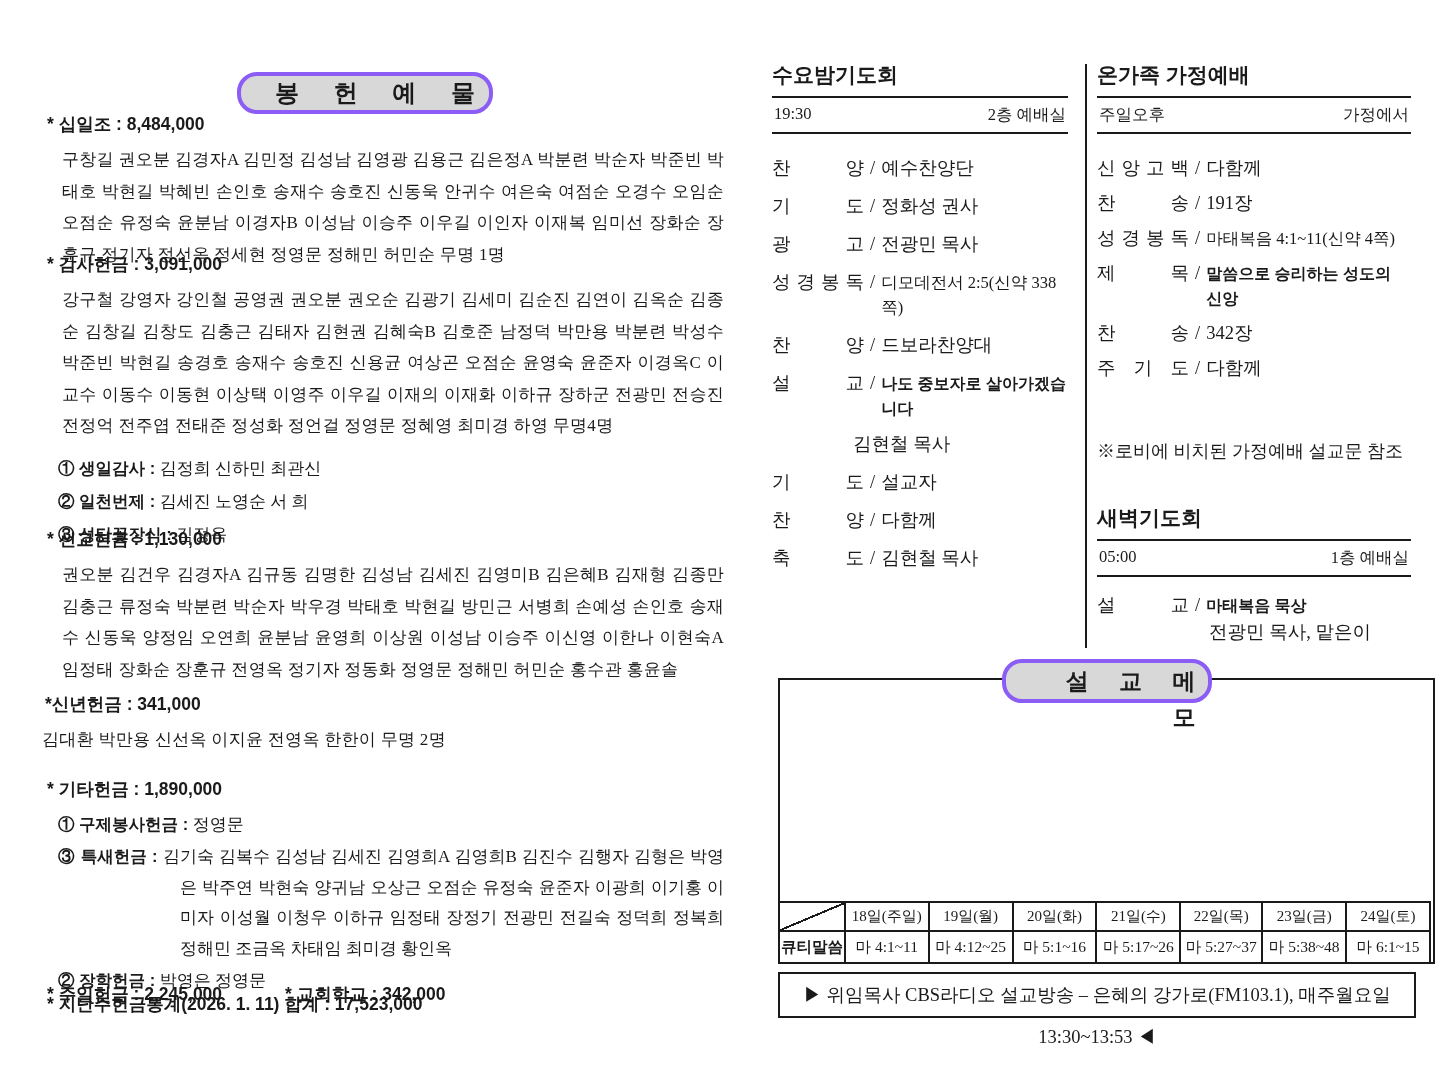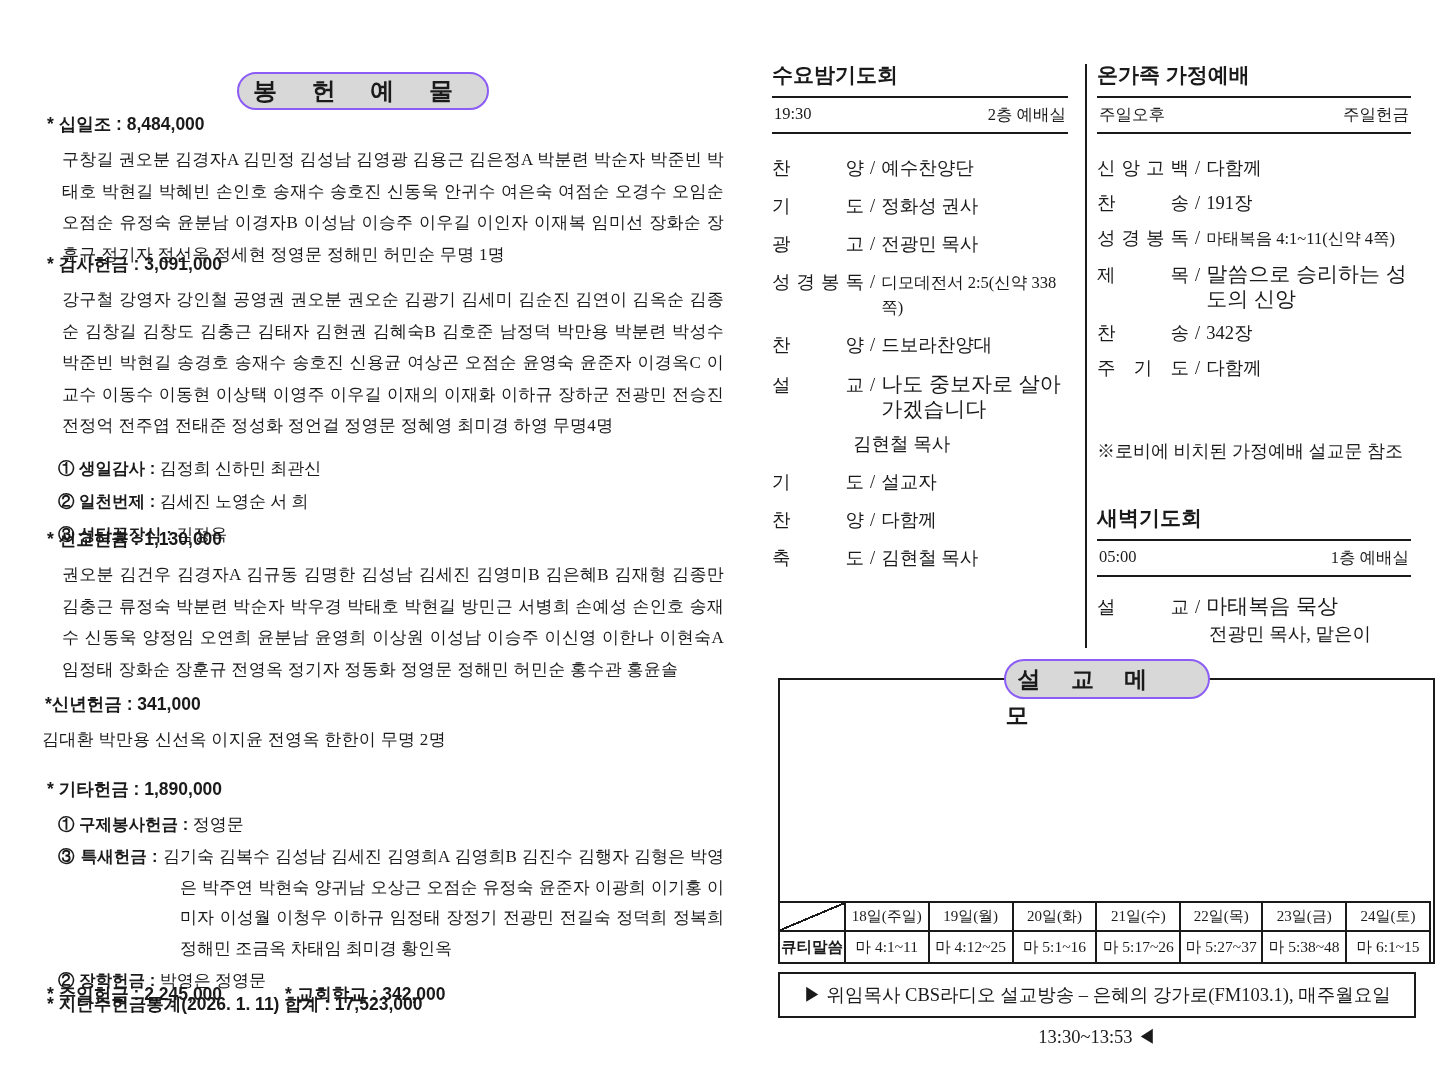--- a/index.html
+++ b/index.html
@@ -1,21 +1,21 @@
 <!DOCTYPE html>
 <html><head>
 <meta charset="utf-8">
 <style>
   html,body{margin:0;padding:0;background:#e8e8e8;}
   .page{position:relative;width:1440px;height:1080px;background:#ffffff;color:#1a1a1a;
         font-family:"Liberation Serif", serif;overflow:hidden;}
 
   
-  .pill{background:#d8d8d8;border:2px solid #8b5cf6;border-radius:20px;
-        text-align:left;font-family:"Liberation Sans", sans-serif;font-weight:bold;}
+  .pill{background:#d8d8d8;border:4px solid #8b5cf6;border-radius:20px;
+        text-align:right;font-family:"Liberation Sans", sans-serif;font-weight:bold;}
   .pill-offering{position:absolute;left:237px;top:72px;width:248px;height:34px;
         line-height:34px;font-size:24px;letter-spacing:14px;text-indent:14px;}
   .pill-memo{position:absolute;left:50%;transform:translateX(-50%);top:-21px;width:202px;height:36px;
         line-height:36px;font-size:23px;letter-spacing:12px;text-indent:12px;}
 
   
   .lsec{position:absolute;left:40px;width:684px;}
   .lhead{font-family:"Liberation Sans", sans-serif;font-weight:bold;font-size:17.5px;
          line-height:24px;padding-left:7px;}
   .lnames{font-size:17px;line-height:31.5px;margin-top:8px;padding-left:22px;
@@ -34,21 +34,21 @@
           line-height:26px;margin-bottom:8px;}
   .timebar{display:flex;justify-content:space-between;border-top:2px solid #1a1a1a;
            border-bottom:2px solid #1a1a1a;padding:6px 2px;font-size:16.5px;margin-top:8px;}
   .rows{margin-top:22px;}
   .srow{display:flex;align-items:baseline;font-size:18.5px;line-height:25px;margin-bottom:13px;}
   .rows-tight .srow{margin-bottom:10px;}
   .slabel{display:inline-block;width:92px;text-align:justify;text-align-last:justify;flex:none;}
   .slash{margin:0 6px;}
   .sval{}
   .sval.sm{font-size:16.5px;}
-  .sval.bold{font-family:"Liberation Sans", sans-serif;font-weight:normal;font-size:21px;}
+  .sval.bold{font-family:"Liberation Sans", sans-serif;font-weight:bold;font-size:16px;}
   .ssub{font-size:18.5px;line-height:25px;margin:-2px 0 13px 0;}
   .vdivider{position:absolute;left:1085px;top:64px;height:584px;width:0;
             border-left:2px solid #1a1a1a;}
   .rnote{font-size:18px;}
 
   
   .memo-box{position:absolute;left:778px;top:678px;width:634px;height:282px;
             border:2px solid #1a1a1a;padding-left:19px;}
   .qt-table{position:absolute;left:-2px;bottom:-2px;border-collapse:collapse;table-layout:fixed;}
   .qt-table td{border:2px solid #1a1a1a;text-align:center;vertical-align:middle;
@@ -168,21 +168,21 @@
           <span class="slash">/</span>
           <span class="sval">김현철 목사</span>
         </div>
     </div>
   </div>
 
   <div class="rsec" style="left:1097px;top:62px;width:314px;">
     <div class="rtitle">온가족 가정예배</div>
     <div class="timebar">
       <span>주일오후</span>
-      <span>주일헌금</span>
+      <span>가정에서</span>
     </div>
     <div class="rows rows-tight">
       <div class="srow">
           <span class="slabel">신 앙 고 백</span>
           <span class="slash">/</span>
           <span class="sval">다함께</span>
         </div>
       <div class="srow">
           <span class="slabel">찬 송</span>
           <span class="slash">/</span>

